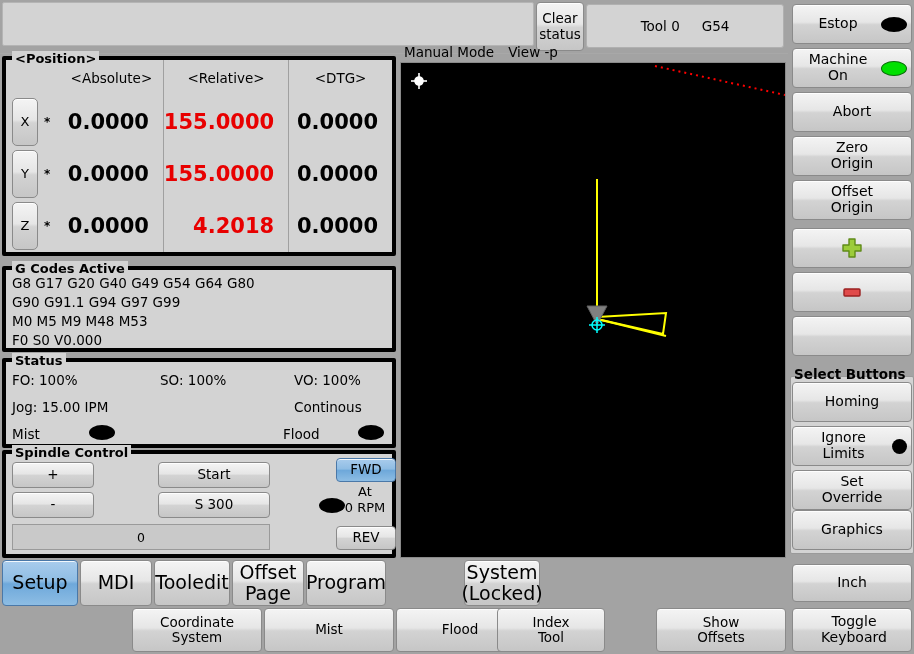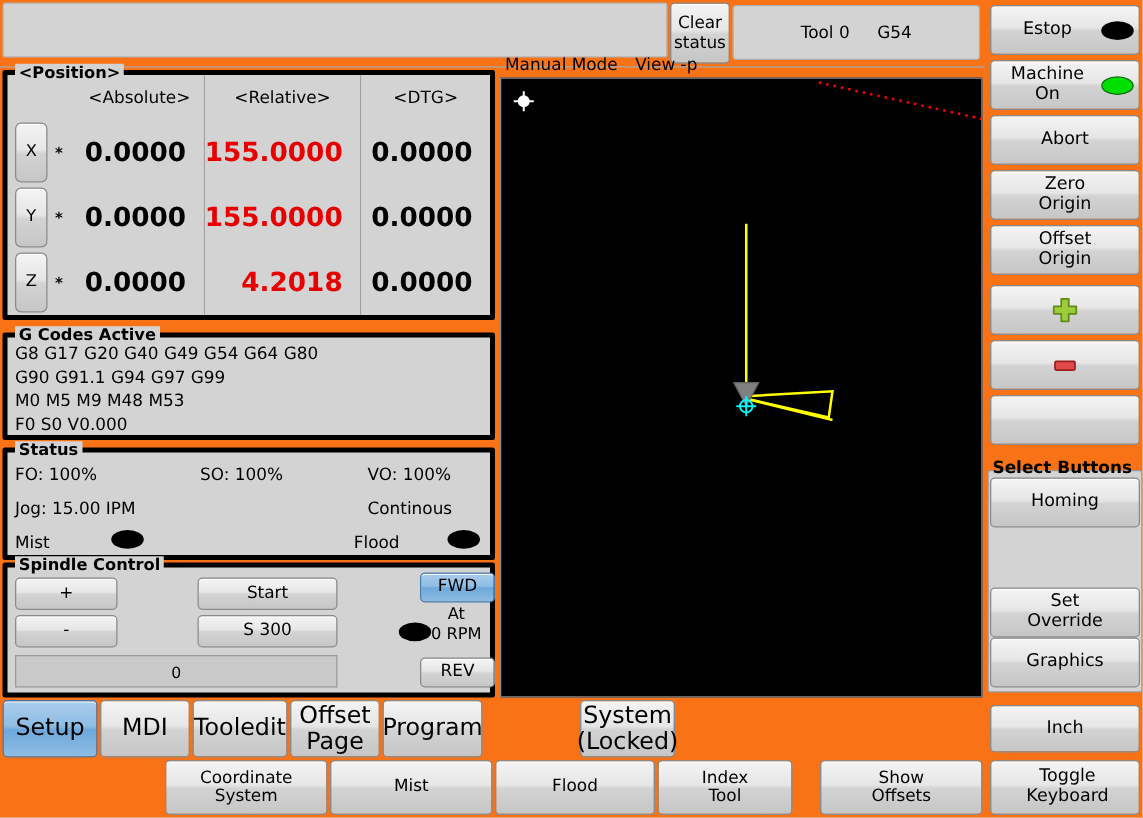--- a/index.html
+++ b/index.html
@@ -6,21 +6,21 @@
   html, body {
     margin: 0; padding: 0;
     width: 914px; height: 654px;
     overflow: hidden;
     font-family: "DejaVu Sans", sans-serif;
     background: #d3d3d3;
   }
   #app {
     position: relative;
     width: 914px; height: 654px;
-    background: #f97316;
+    background: #a3a3a3;
   }
 
   
   .btn {
     background: linear-gradient(to bottom, #f4f4f4 0%, #e6e6e6 45%, #d3d3d3 52%, #c6c6c6 100%);
     border: 1px solid #8a8a8a;
     border-radius: 4px;
     box-shadow: inset 0 1px 0 rgba(255,255,255,.85);
     color: #000;
     font-size: 13.5px;
@@ -374,20 +374,25 @@
         <rect x="5" y="9" width="16" height="7" rx="1" fill="#e04a4a" stroke="#9b2020" stroke-width="1.4"></rect>
       </svg>
     </div>
 
     <div class="side-btn btn" style="top:316px;"></div>
 
     <div id="side-group-frame"></div>
 
     <div class="side-btn btn" style="top:382px;">Homing</div>
 
+    <div class="side-btn btn" style="top:426px;">
+      <span class="sb-label">Ignore
+Limits</span>
+      <span class="sb-led led" style="width:15px;height:15px;"></span>
+    </div>
 
     <div class="side-btn btn" style="top:470px;">Set
 Override</div>
 
     <div class="side-btn btn" style="top:510px;">Graphics</div>
 
     <div class="side-btn btn" style="top:564px;height:38px;">Inch</div>
 
     <div class="side-btn btn" style="top:608px;height:44px;padding-left:8px;">Toggle
 Keyboard</div>
@@ -404,19 +409,19 @@
     <div class="tab-btn btn" style="left:304px;width:80px;">Program</div>
     <div class="tab-btn btn" style="left:462px;width:76px;">System
 (Locked)</div>
   </div>
 
   <div id="bottom-row">
     <div class="bot-btn btn" style="left:130px;width:130px;">Coordinate
 System</div>
     <div class="bot-btn btn" style="left:262px;width:130px;">Mist</div>
     <div class="bot-btn btn" style="left:394px;width:128px;">Flood</div>
-    <div class="bot-btn btn" style="left:524px;width:108px;">Index
+    <div class="bot-btn btn" style="left:495px;width:108px;">Index
 Tool</div>
     <div class="bot-btn btn" style="left:654px;width:130px;">Show
 Offsets</div>
   </div>
 
 </div>
 
 </body></html>

